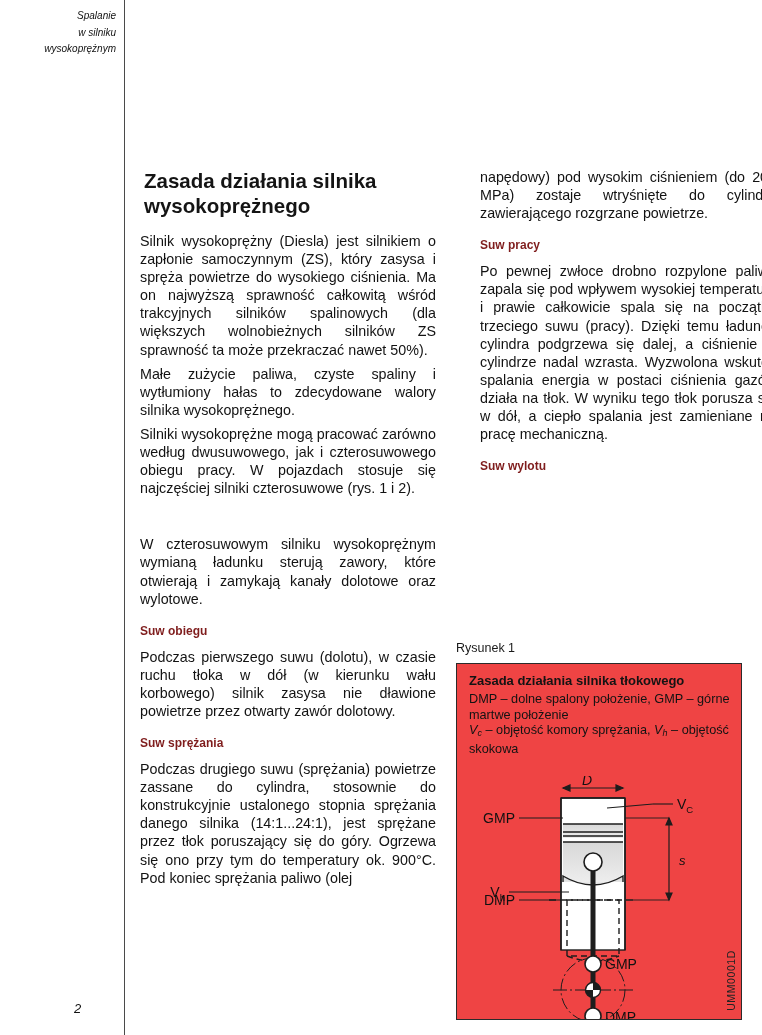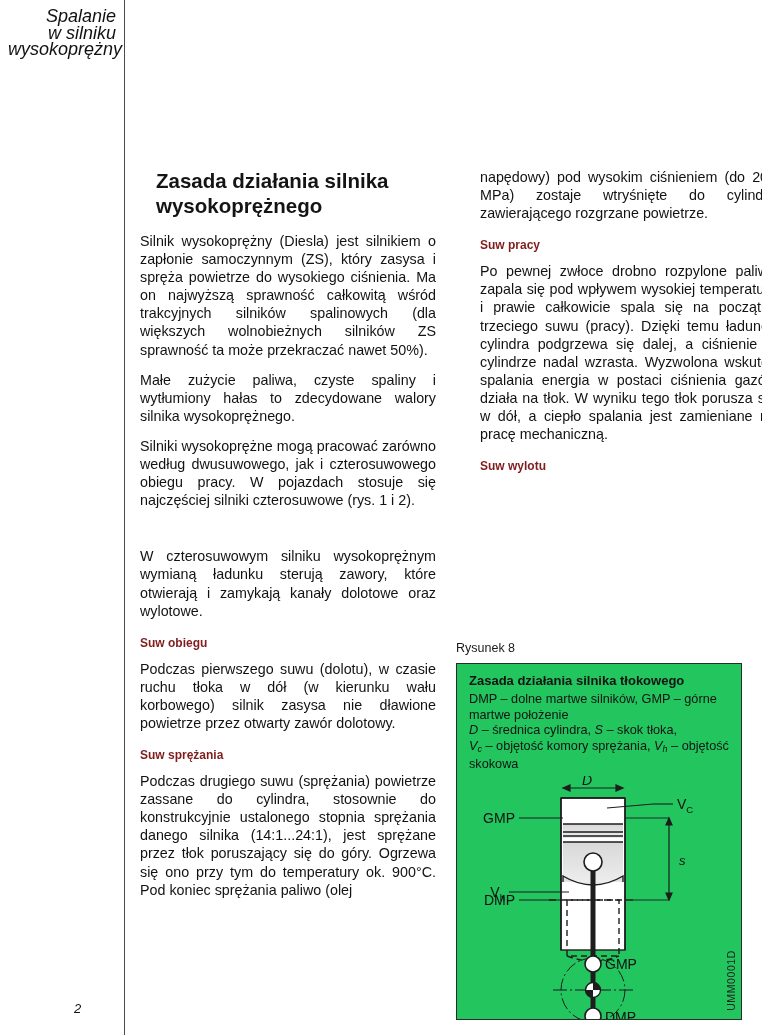--- a/index.html
+++ b/index.html
@@ -25,21 +25,21 @@
   }
 
   
   .runhead {
     position: absolute;
     left: 8px;
     top: 8px;
     width: 108px;
     text-align: right;
     font-style: italic;
-    font-size: 18px;
+    font-size: 10px;
     line-height: 16.5px;
     color: #111;
   }
 
   
   .spine {
     position: absolute;
     left: 124px;
     top: 0px;
     width: 1px;
@@ -75,21 +75,21 @@
   
   .col {
     position: absolute;
     top: 168px;
     width: 296px;
   }
   .col-left  { left: 140px; }
   .col-right { left: 480px; }
 
   h2.sect {
-    margin: 0 0 14px 16px;
+    margin: 0 0 14px 4px;
     font-size: 20.5px;
     line-height: 25px;
     font-weight: bold;
     color: #141414;
   }
   h2.sect.tight { margin-bottom: 12px; }
 
   h3.sub {
     margin: 14px 0 8px 0;
     font-size: 12px;
@@ -99,21 +99,21 @@
   }
 
   p.body {
     margin: 0 0 0 0;
     font-size: 14.3px;
     line-height: 18.1px;
     text-align: justify;
     color: #121212;
     hyphens: manual;
   }
-  p.body + p.body { margin-top: 12px; }
+  p.body + p.body { margin-top: 6px; }
   .gap-lg { height: 38px; }
 
   
   .figure-wrap {
     position: absolute;
     left: 456px;
     top: 640px;
     width: 288px;
   }
   .fig-caption-top {
@@ -121,21 +121,21 @@
     line-height: 16px;
     margin-bottom: 7px;
     color: #1a1a1a;
   }
   .fig-box {
     position: relative;
     border: 1px solid #2b2b2b;
     width: 286px;
     height: 357px;
     box-sizing: border-box;
-    background: #22c55e;
+    background: #ef4444;
     overflow: hidden;
   }
   .fig-title {
     position: absolute;
     left: 12px;
     top: 9px;
     font-size: 13px;
     font-weight: bold;
     line-height: 16px;
     color: #131313;
@@ -175,21 +175,21 @@
   }
 </style>
 </head>
 <body>
 
 <div class="page">
 
   <div class="runhead">
     <div>Spalanie</div>
     <div>w silniku</div>
-    <div>wysokoprężny</div>
+    <div>wysokoprężnym</div>
   </div>
 
   <div class="spine"></div>
 
   <div class="folio">2</div>
 
 
   <div class="col col-left">
     <h2 class="sect">Zasada działania silnika wysokoprężnego</h2>
     <p class="body">Silnik wysokoprężny (Diesla) jest silnikiem o zapłonie samoczynnym (ZS), który zasysa i spręża powietrze do wysokiego ciśnienia. Ma on najwyższą sprawność całkowitą wśród trakcyjnych silników spalinowych (dla większych wolnobieżnych silników ZS sprawność ta może przekraczać nawet 50%).</p>
@@ -210,30 +210,27 @@
   <div class="col col-right">
     <p class="body">napędowy) pod wysokim ciśnieniem (do 200 MPa) zostaje wtryśnięte do cylindra zawierającego rozgrzane powietrze.</p>
 
     <h3 class="sub">Suw pracy</h3>
     <p class="body">Po pewnej zwłoce drobno rozpylone paliwo zapala się pod wpływem wysokiej temperatury i prawie całkowicie spala się na początku trzeciego suwu (pracy). Dzięki temu ładunek cylindra podgrzewa się dalej, a ciśnienie w cylindrze nadal wzrasta. Wyzwolona wskutek spalania energia w postaci ciśnienia gazów działa na tłok. W wyniku tego tłok porusza się w dół, a ciepło spalania jest zamieniane na pracę mechaniczną.</p>
 
     <h3 class="sub">Suw wylotu</h3>
   </div>
 
   <div class="figure-wrap">
-    <div class="fig-caption-top">Rysunek 8</div>
+    <div class="fig-caption-top">Rysunek 1</div>
 
     <div class="fig-box">
       <div class="fig-title">Zasada działania silnika tłokowego</div>
 
       <div class="fig-legend">
-        <div>DMP – dolne martwe silników, GMP – górne martwe położenie</div>
-        <div>
-          <i>D</i><span> – średnica cylindra, </span><i>S</i><span> – skok tłoka,</span>
-        </div>
+        <div>DMP – dolne spalony położenie, GMP – górne martwe położenie</div>
         <div>
           <i>V</i><sub>c</sub><span> – objętość komory sprężania, </span><i>V</i><sub>h</sub><span> – objętość skokowa</span>
         </div>
       </div>
 
       <svg class="fig-drawing" viewBox="0 0 284 244">
         <defs>
           <linearGradient id="pistonShade" x1="0" y1="0" x2="0" y2="1">
             <stop offset="0%" stop-color="#d8d8d8"></stop>
             <stop offset="100%" stop-color="#ededed"></stop>

